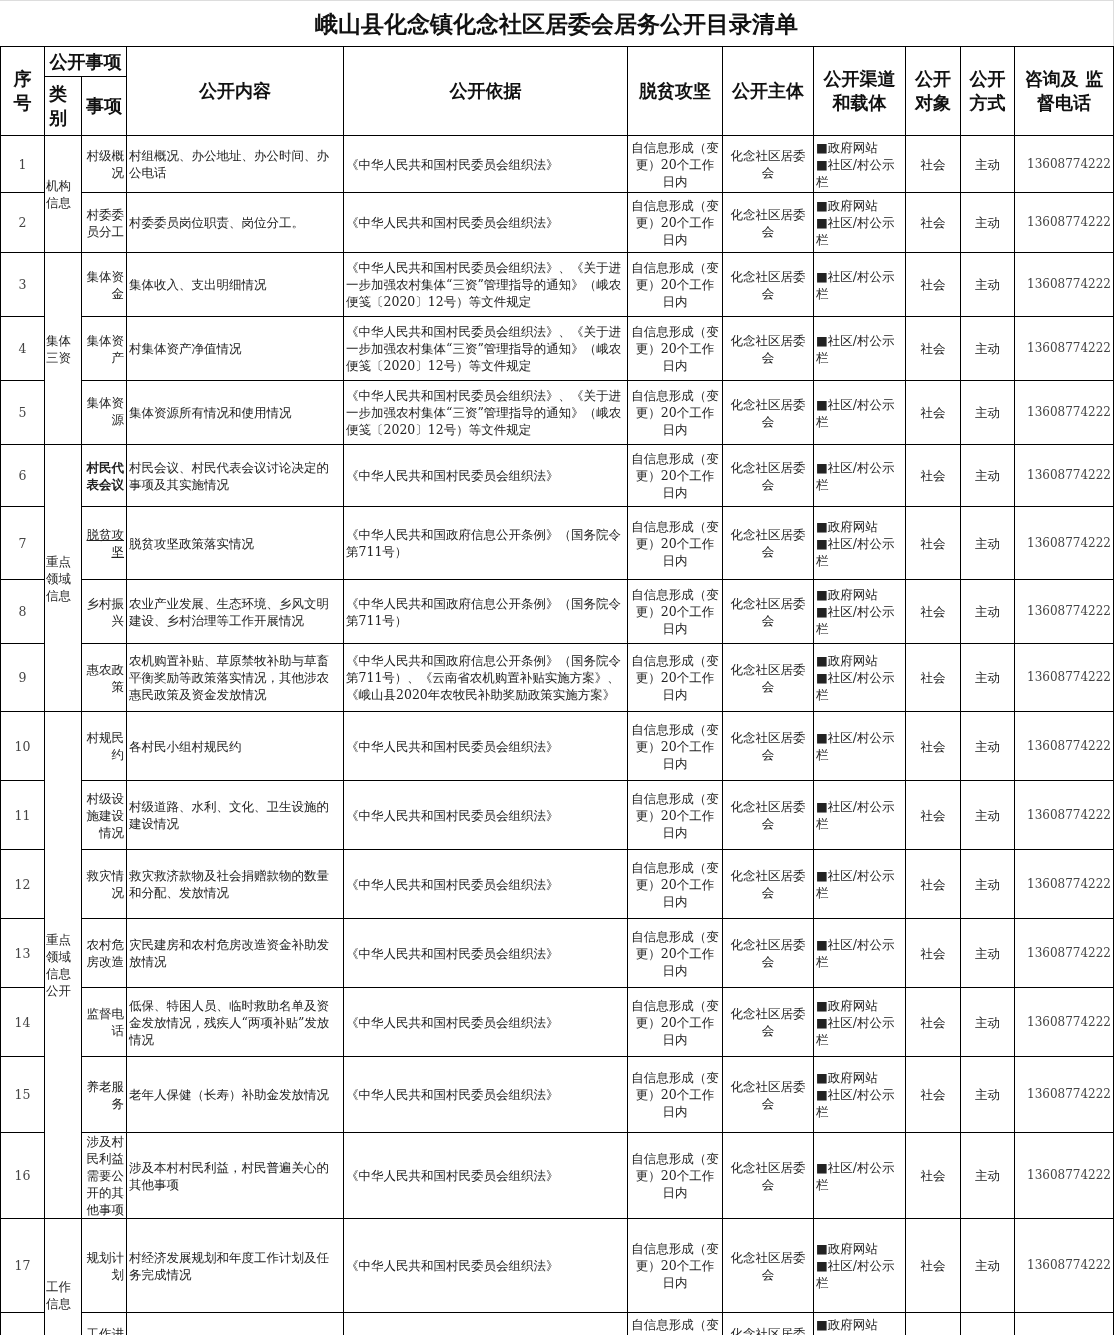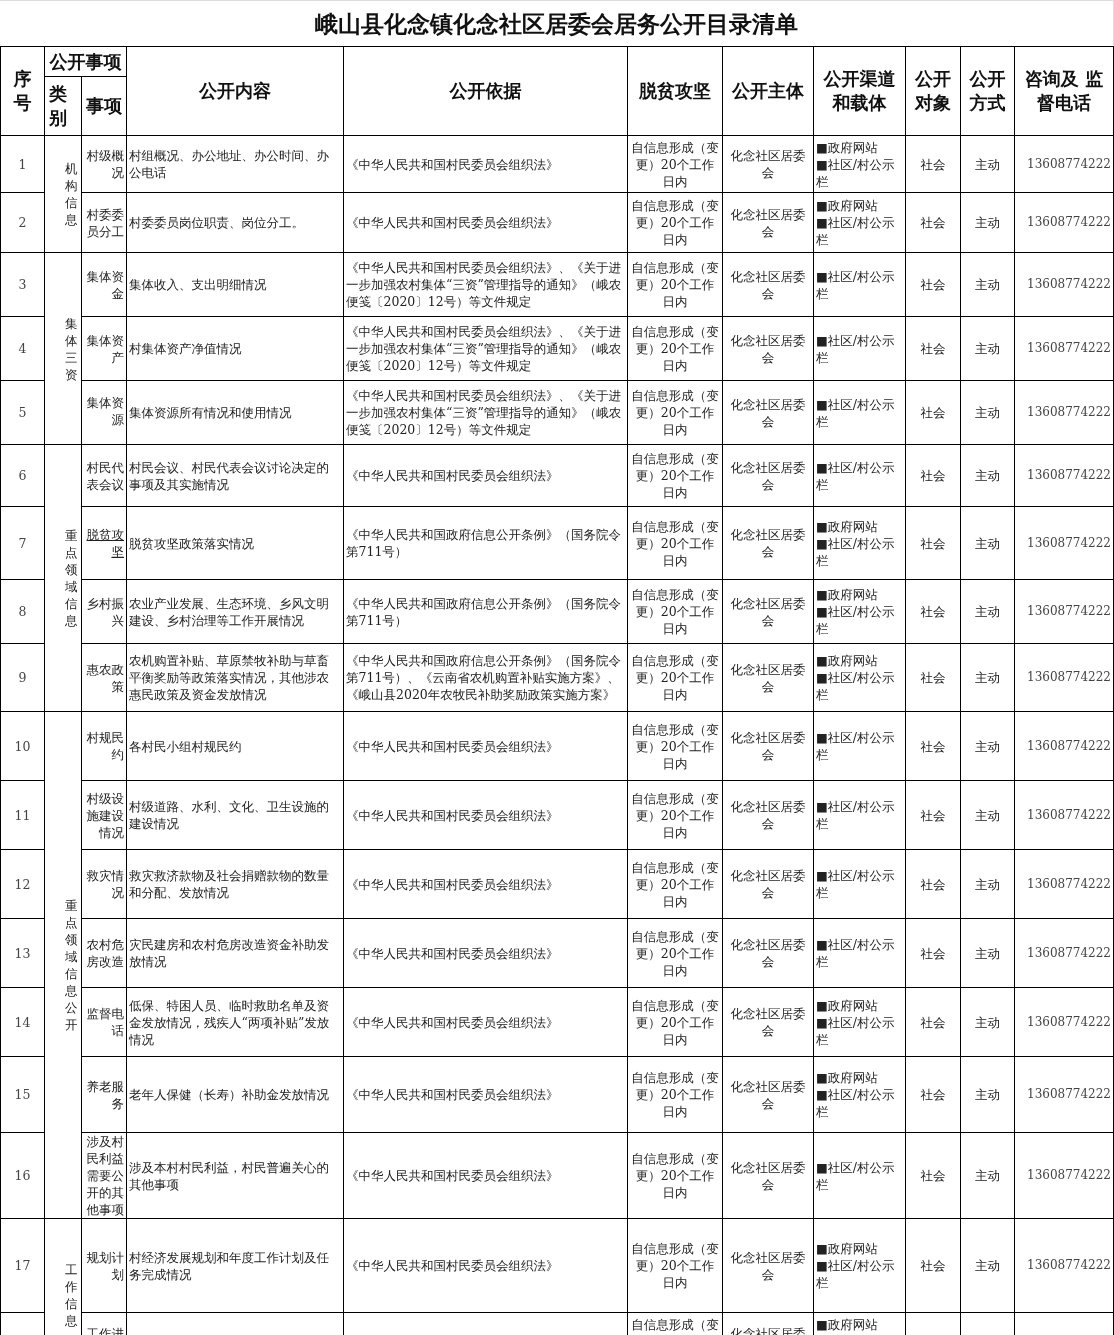--- a/index.html
+++ b/index.html
@@ -10,21 +10,21 @@
       border-top: 1px solid #ddd; border-right: 1px solid #ddd; box-sizing: border-box;
     }
     table { border-collapse: collapse; table-layout: fixed; width: 1113px; }
     td, th { border: 1.5px solid #000; padding: 0 2px; box-sizing: border-box; vertical-align: middle; }
     th { font-weight: bold; font-size: 18px; color: #111; text-align: center; line-height: 24px; }
     td { font-size: 12.5px; line-height: 17px; }
     .c { text-align: center; }
     .l { text-align: left; }
     .num { text-align: center; color: #444; }
     .phone { text-align: right; color: #444; font-size: 12px; }
-    .cat { text-align: left; padding-left: 20px; }
+    .cat { text-align: left; padding-left: 1px; }
     .item { text-align: right; }
     .channel-line { display: block; white-space: pre-wrap; }
   </style>
 </head>
 <body>
 
 <div class="title">峨山县化念镇化念社区居委会居务公开目录清单</div>
 
 <table>
   <colgroup>
@@ -129,21 +129,21 @@
         <td class="l">
           <span class="channel-line">■社区/村公示栏</span>
         </td>
         <td class="c">社会</td>
         <td class="c">主动</td>
         <td class="phone">13608774222</td>
       </tr>
       <tr style="height: 62px;">
         <td class="num">6</td>
         <td class="cat" rowspan="4" style="word-break: break-all;">重点领域信息</td>
-        <td class="item" style="word-break: break-all;">村民代表会议</td>
+        <td class="item" style="word-break: break-all; font-weight: bold;">村民代表会议</td>
         <td class="l">村民会议、村民代表会议讨论决定的事项及其实施情况</td>
         <td class="l">《中华人民共和国村民委员会组织法》</td>
         <td class="c">自信息形成（变更）20个工作日内</td>
         <td class="c">化念社区居委会</td>
         <td class="l">
           <span class="channel-line">■社区/村公示栏</span>
         </td>
         <td class="c">社会</td>
         <td class="c">主动</td>
         <td class="phone">13608774222</td>

